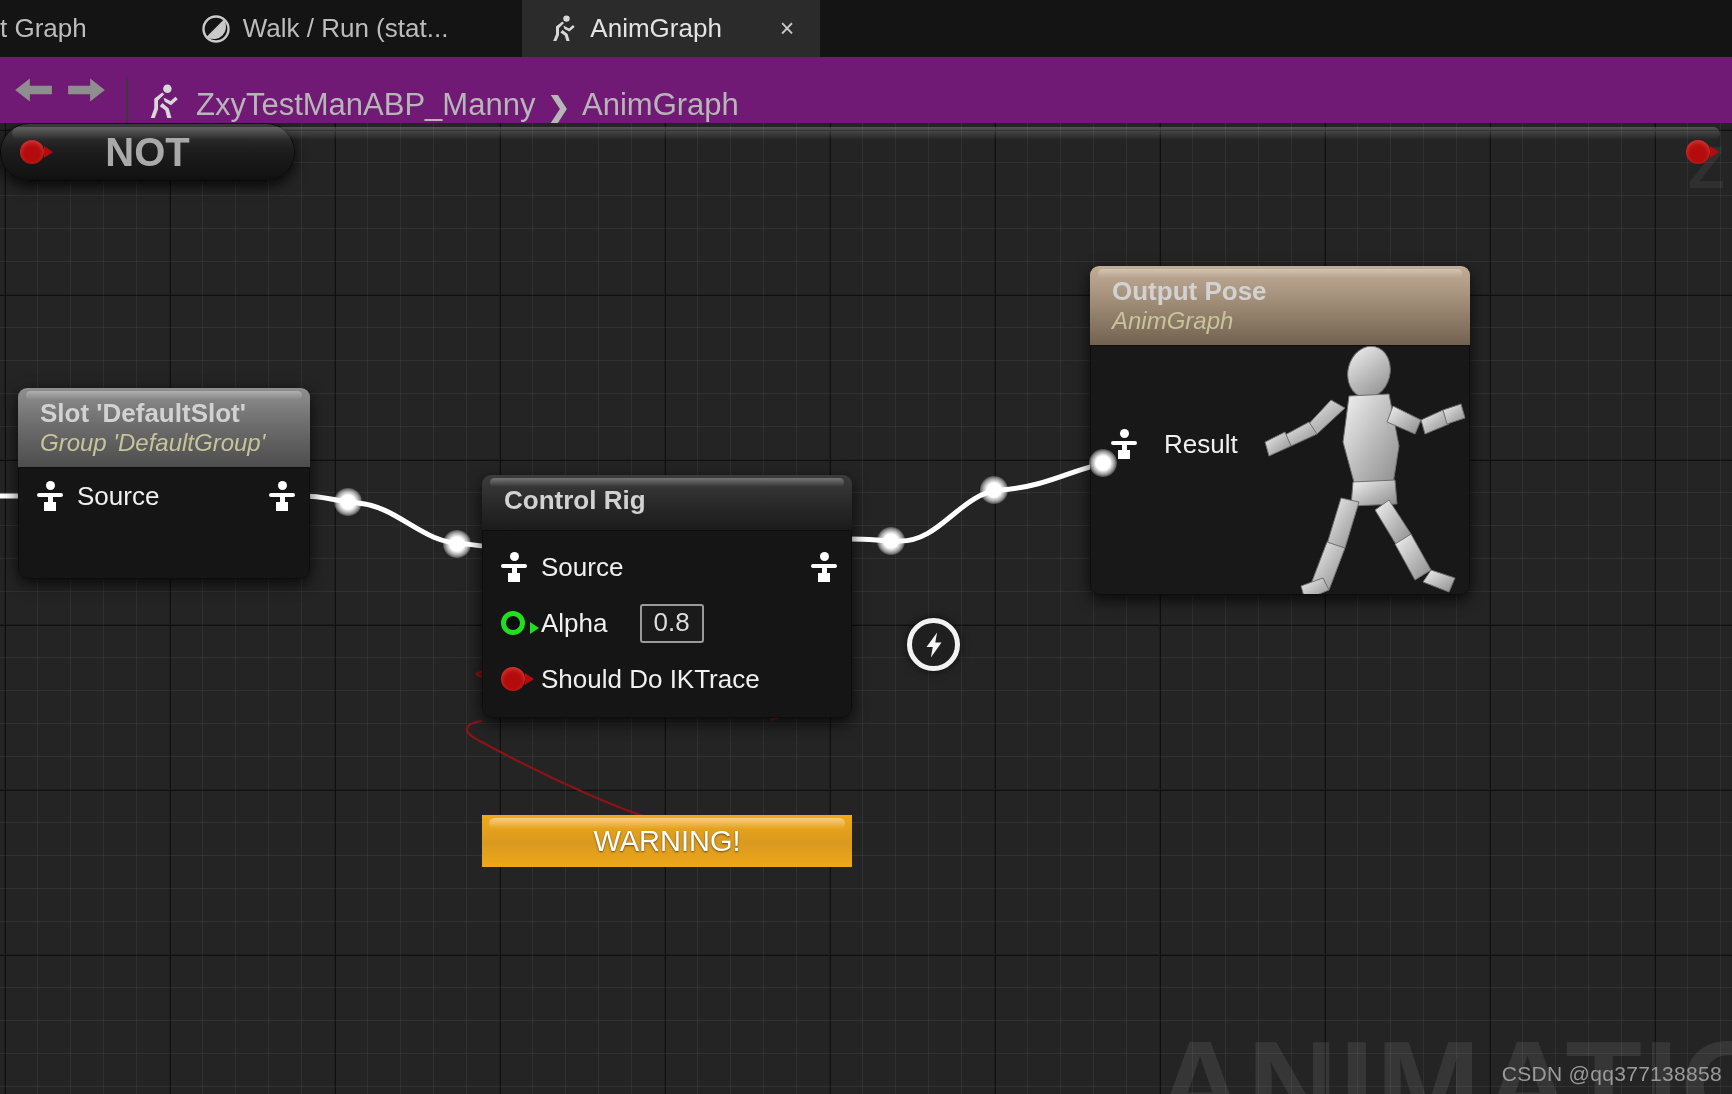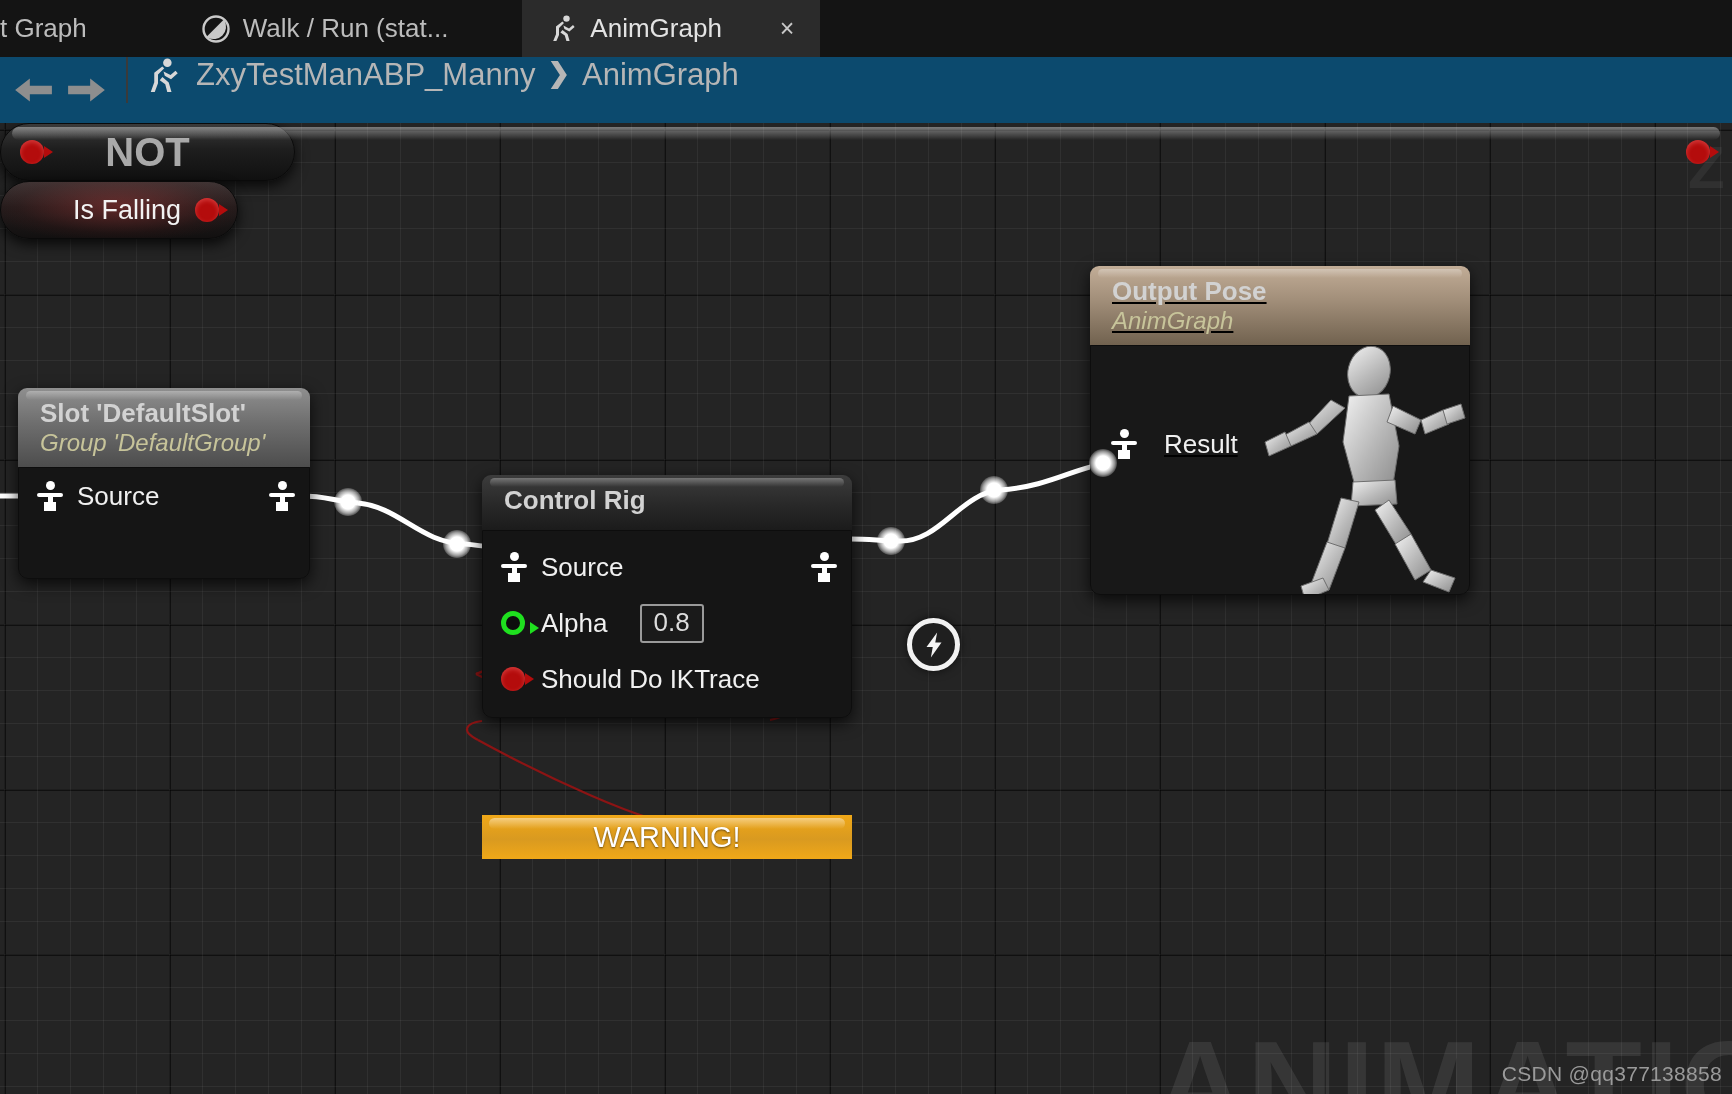--- a/index.html
+++ b/index.html
@@ -41,22 +41,22 @@
     font-size: 25px;
     color: #c8c8c8;
     line-height: 1;
   }
   .tab-ico { width: 30px; height: 30px; display: inline-block; flex: 0 0 auto; }
 
   
   .crumbbar {
     position: absolute; left: 0; top: 57px;
     width: 1732px; height: 66px;
-    background: #0c4a6e;
-    display: flex; align-items: flex-start;
+    background: #701a75;
+    display: flex; align-items: flex-end;
     padding-left: 6px;
   }
   .navarrow {
     width: 54px; height: 66px;
     display: flex; align-items: center; justify-content: center;
     color: #8e8e8e;
   }
   .crumb-div {
     width: 2px; height: 46px; background: #3a3a3a;
     margin: 0 16px 0 12px;
@@ -174,21 +174,21 @@
 
   
   #node-slot { left: 18px; top: 265px; width: 292px; }
   #node-slot .node-body { height: 112px; }
 
   
   #node-ctrlrig { left: 482px; top: 352px; width: 370px; }
   #node-ctrlrig .node-body { padding-bottom: 6px; }
 
   .warnbar {
-    position: absolute; left: 0; top: 340px; width: 370px; height: 44px;
+    position: absolute; left: 0; top: 340px; width: 370px; height: 52px;
     background: linear-gradient(to bottom, #f0a818 0%, #d99a20 55%, #f0a818 100%);
     display: flex; align-items: center; justify-content: center;
     z-index: 7;
   }
   .warnbar::before {
     content:""; position:absolute; left:7px; right:7px; top:3px; height:11px;
     border-radius: 8px;
     background: linear-gradient(to bottom, rgba(255,255,255,.45), rgba(255,255,255,0));
   }
   .warn-text {
@@ -226,21 +226,21 @@
     box-shadow: 0 5px 14px rgba(0,0,0,.8);
   }
   #node-isfalling::before {
     content:""; position:absolute; left:12px; right:12px; top:4px; height:13px;
     border-radius: 12px;
     background: linear-gradient(to bottom, rgba(255,255,255,.22), rgba(255,255,255,0));
   }
   .isf-text { font-size: 27px; color: #f2f2f2; margin-right: 14px; }
 
   
-  #node-output { left: 1090px; top: 143px; width: 380px; text-decoration: underline; }
+  #node-output { left: 1090px; top: 143px; width: 380px; }
   #node-output .node-body {
     height: 250px;
     background: #181818;
     position: relative; overflow: hidden;
   }
   .mannequin { position: absolute; right: -8px; top: -12px; width: 260px; height: 270px; }
 
   
   .bolt-badge {
     position: absolute; left: 907px; top: 495px;
@@ -431,24 +431,20 @@
         <span class="warn-text">WARNING!</span>
       </div>
     </div>
 
     <div class="bolt-badge">
       <svg viewBox="0 0 24 24" width="30" height="30">
         <path d="M14.5 2 L6 13.5 L11 13.5 L9.5 22 L18 10 L13 10 Z" fill="#f4f4f4"></path>
       </svg>
     </div>
 
-    <div id="node-isfalling">
-      <span class="isf-text">Is Falling</span>
-      <span class="pin-dot red"></span>
-    </div>
 
     <div class="node node-shadow" id="node-output">
       <div class="node-head head-tan">
         <div class="node-title">Output Pose</div>
         <div class="node-sub">AnimGraph</div>
       </div>
       <div class="node-body">
 
         <svg class="mannequin" viewBox="0 0 260 270">
           <defs>

